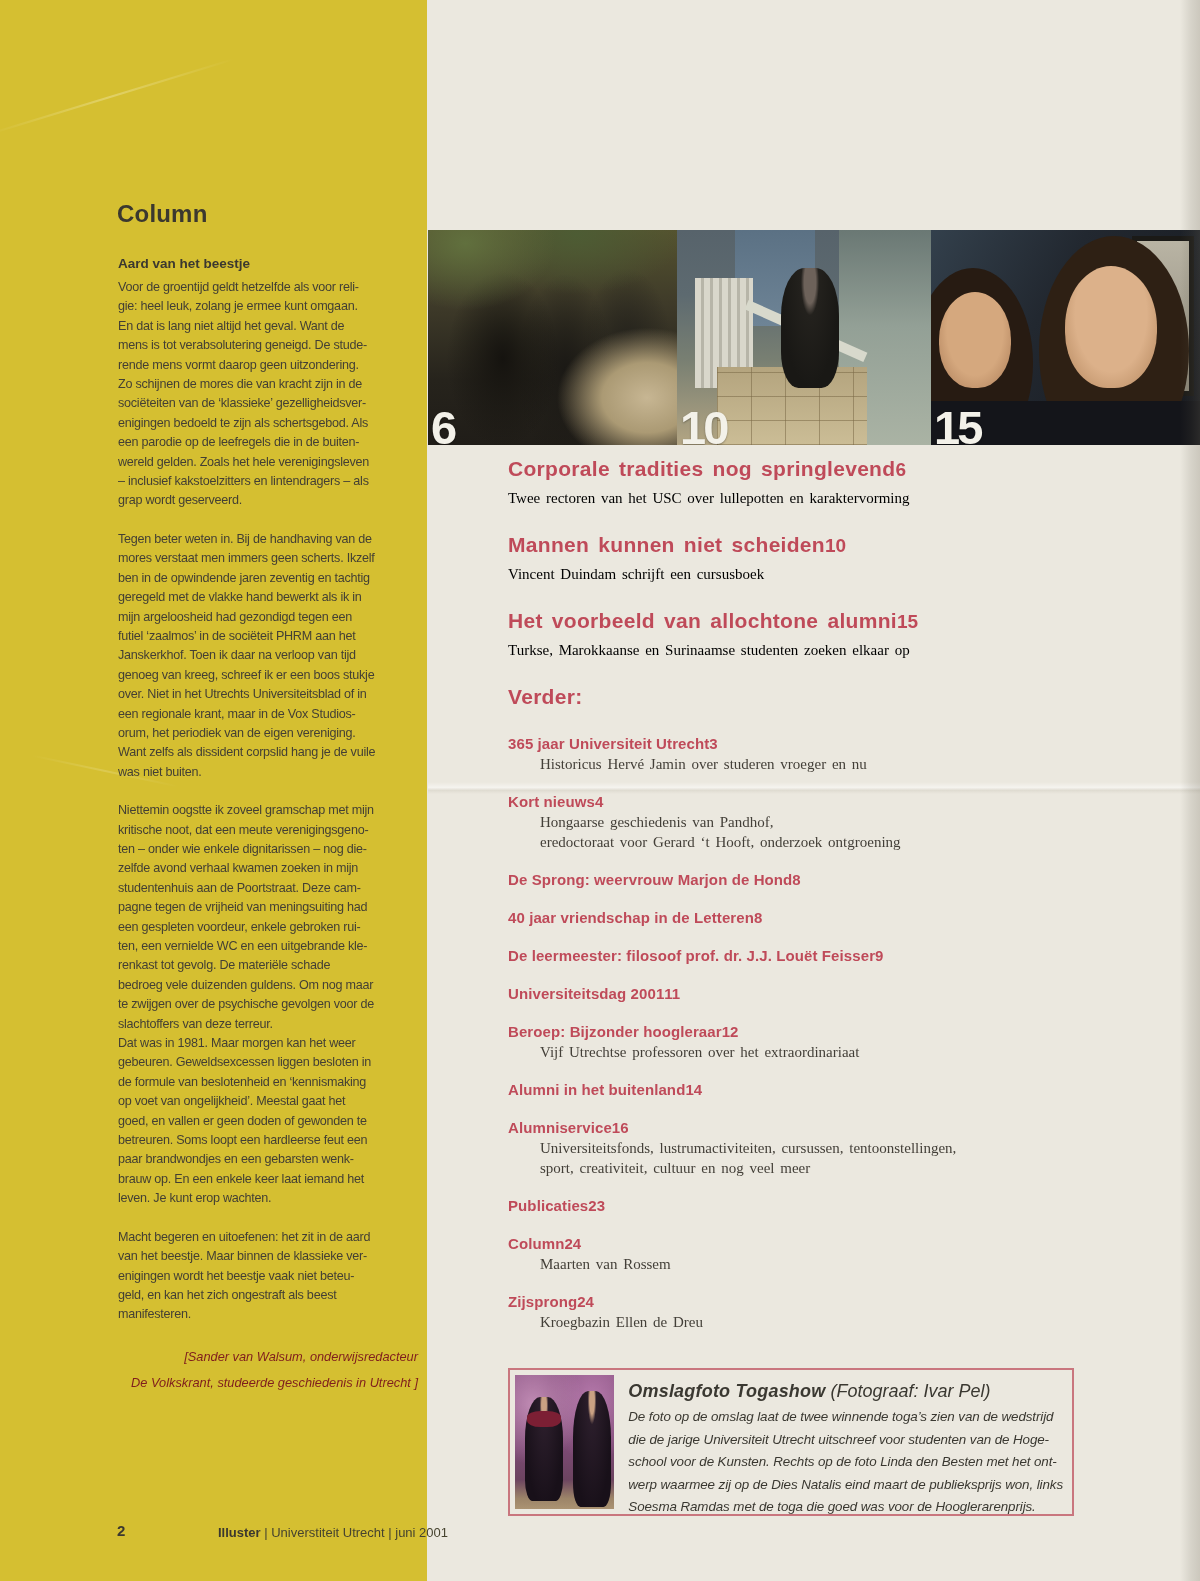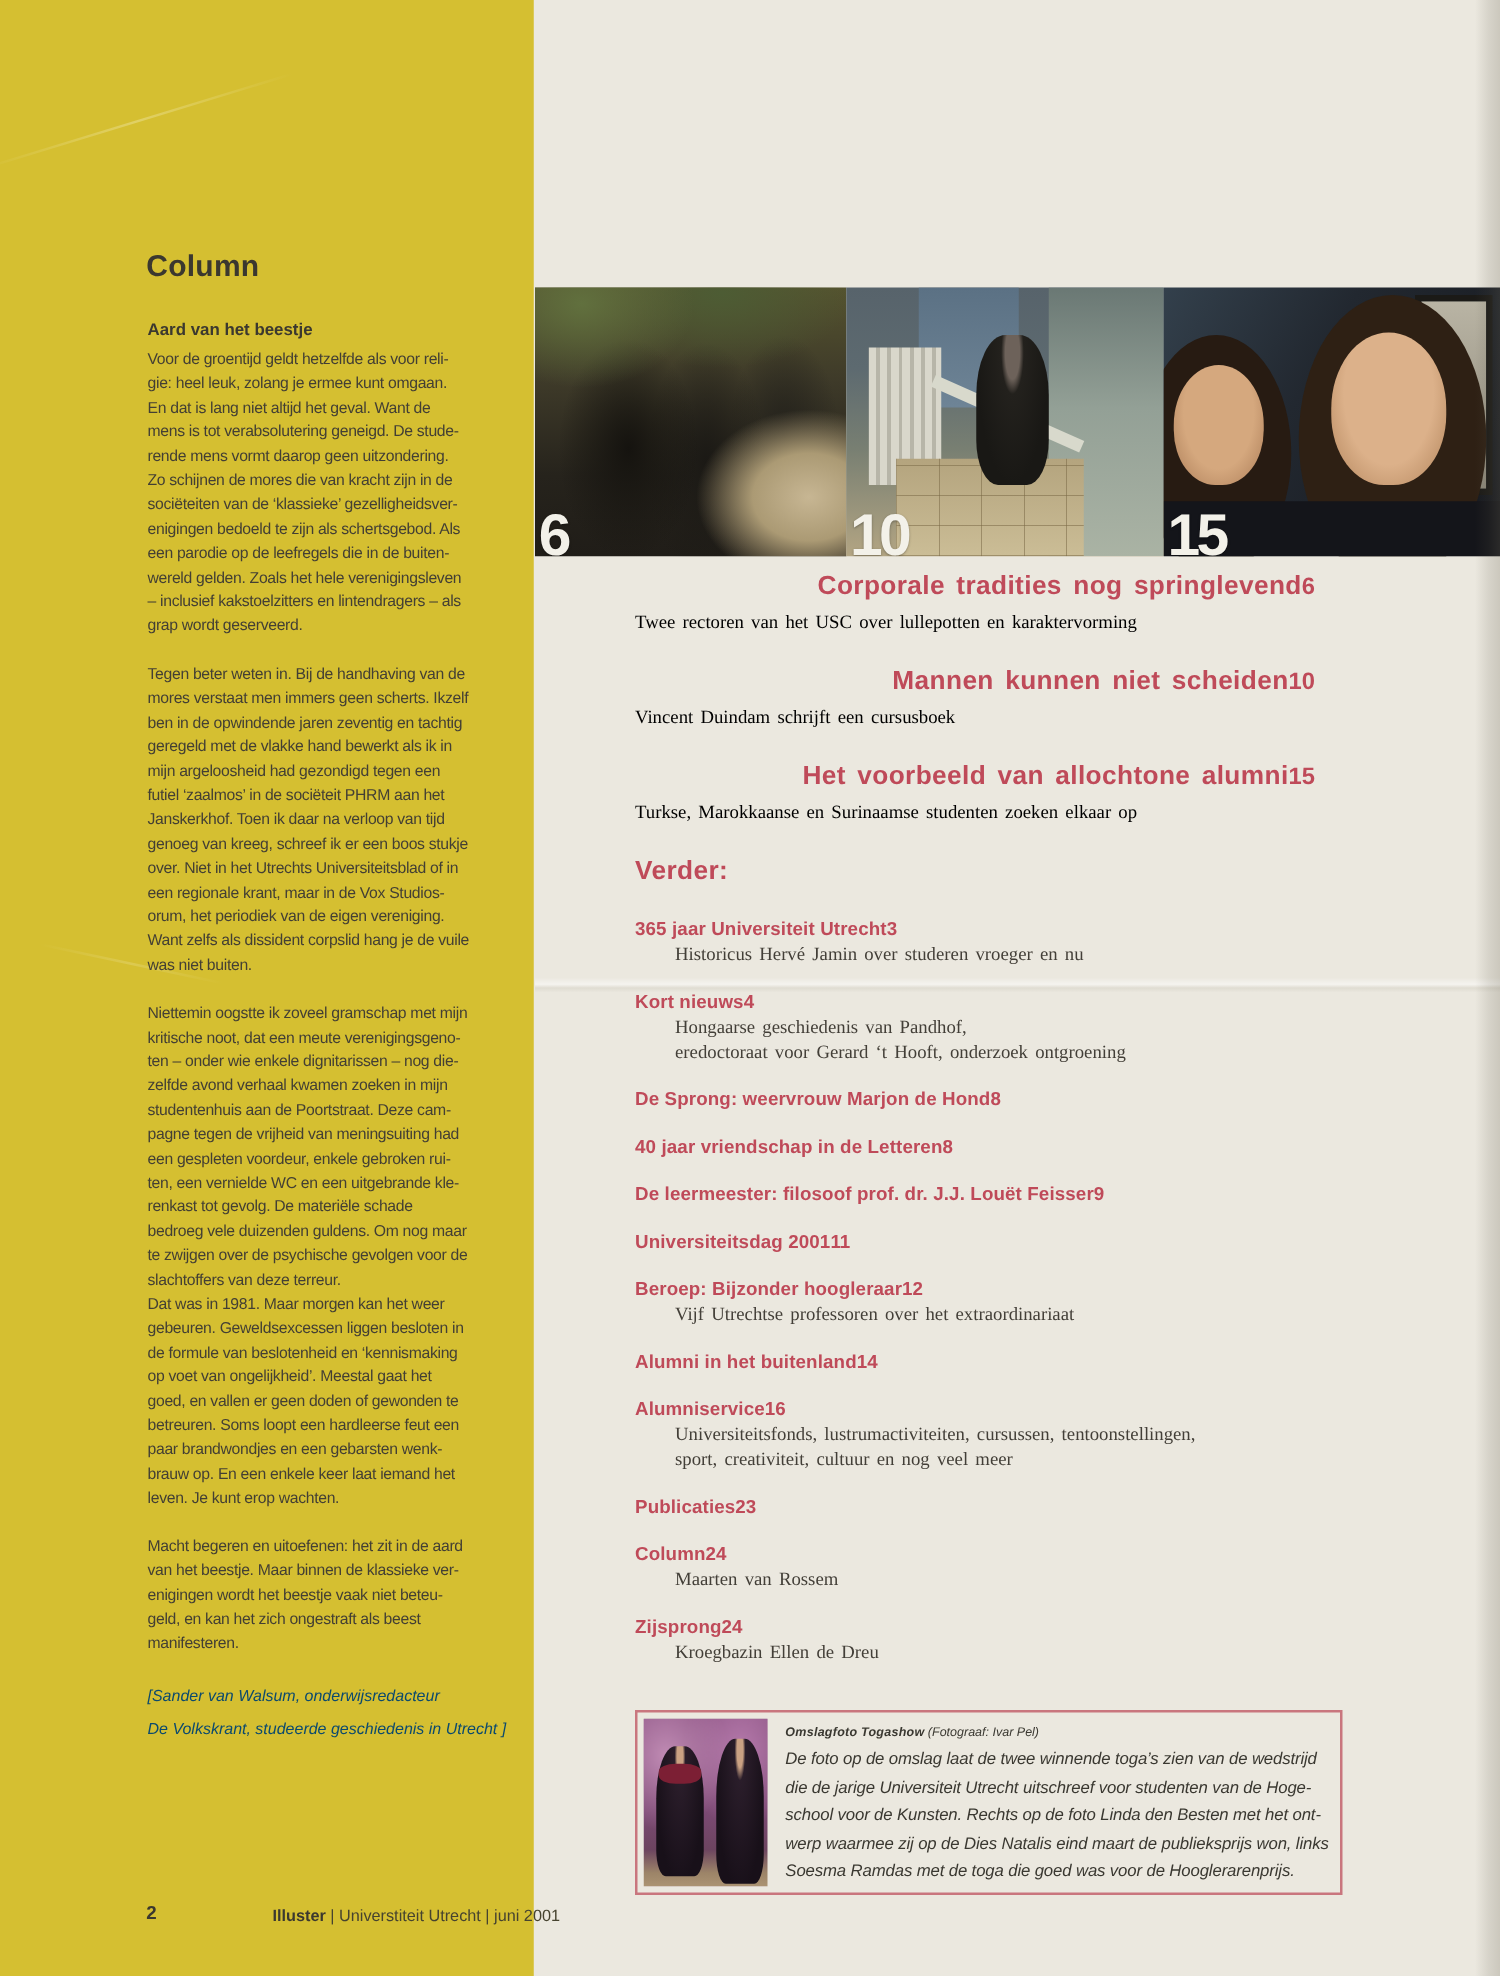--- a/index.html
+++ b/index.html
@@ -27,21 +27,21 @@
     color:#433f34;
   }
   .column-subtitle{font-size:13.5px;font-weight:bold;margin:0 0 7px 0;color:#3b382f;}
   .column-par{
     font-size:12.6px;line-height:19.4px;letter-spacing:-.25px;
     white-space:pre;margin:0 0 19px 0;
   }
   .column-par:nth-of-type(4){margin-bottom:0;}
   .column-signature{
     margin-top:19px;font-size:12.8px;line-height:26px;font-style:italic;
-    white-space:pre-line;color:#0c4a6e;
+    text-align:right;white-space:pre-line;color:#7f1d1d;
   }
   
   .footer-pagenum{position:absolute;left:117px;top:1522px;font-size:15px;font-weight:bold;color:#3b382f;}
   .footer-line{position:absolute;left:218px;top:1525px;font-size:13px;color:#46432f;}
   .footer-line b{color:#3b382f;}
   
   .photo-strip{
     position:absolute;left:428px;top:230px;width:772px;height:215px;
     display:flex;
   }
@@ -80,21 +80,21 @@
     background:radial-gradient(ellipse at 50% 40%,#dcb18a 0 55%,#b08259 100%);}
   .portrait-body{position:absolute;left:0;bottom:0;width:100%;height:44px;background:#14151a;}
   .strip-number{
     position:absolute;left:3px;bottom:-6px;
     font-size:47px;font-weight:bold;letter-spacing:-3px;line-height:1;
     color:#f3f1e9;text-shadow:0 1px 2px rgba(0,0,0,.35);
   }
   
   .toc{position:absolute;left:508px;top:456px;width:544px;}
   .feature{margin-bottom:24px;}
-  .feat-head{display:flex;justify-content:flex-end;align-items:baseline;}
+  .feat-head{display:flex;justify-content:flex-start;align-items:baseline;}
   .feat-title{font-size:21px;line-height:26px;font-weight:bold;color:#bf4a59;word-spacing:3px;letter-spacing:.3px;}
   .feat-page{font-size:19px;font-weight:bold;color:#bf4a59;}
   .feat-sub{font-family:"Liberation Serif",serif;font-size:15px;line-height:20px;color:#000000;margin-top:6px;word-spacing:2px;}
   .verder-heading{font-size:21px;line-height:26px;font-weight:bold;color:#bf4a59;margin-bottom:24px;letter-spacing:.3px;}
   .toc-item{margin-bottom:18px;}
   .item-head{display:flex;align-items:baseline;}
   .item-title{font-size:15px;line-height:20px;font-weight:bold;color:#bf4a59;letter-spacing:.1px;}
   .item-page{font-size:15px;font-weight:bold;color:#bf4a59;}
   .item-sub{font-family:"Liberation Serif",serif;font-size:15px;line-height:20px;color:#433f38;white-space:pre-line;word-spacing:2px;margin-left:32px;}
   
@@ -106,21 +106,21 @@
     background:
       radial-gradient(ellipse 50px 60px at 18% 22%,#c08bb4 0%,rgba(192,139,180,0) 100%),
       radial-gradient(ellipse 46px 60px at 78% 20%,#b77bad 0%,rgba(183,123,173,0) 100%),
       linear-gradient(180deg,#8d5584 0%,#7c4a74 55%,#6c4460 78%,#9c8468 92%,#ab9372 100%);}
   .toga-figure{position:absolute;width:38px;height:104px;border-radius:40% 40% 20% 20%;
     background:radial-gradient(ellipse at 50% 8%,#caa183 0 9%,#2a1d2a 16%,#181019 75%);}
   .toga-figure-left{left:10px;top:22px;}
   .toga-figure-right{left:58px;top:16px;height:116px;}
   .toga-collar{position:absolute;left:12px;top:36px;width:34px;height:16px;background:#7c1f34;border-radius:40%;}
   .cover-text{flex:1;padding:6px 4px 4px 14px;font-style:italic;color:#3a3831;}
-  .cover-title-line{font-size:10px;margin-bottom:4px;}
+  .cover-title-line{font-size:18px;margin-bottom:4px;}
   .cover-title-line b{letter-spacing:.2px;}
   .cover-credit{font-weight:normal;}
   .cover-body{font-size:13.4px;line-height:22.6px;white-space:pre;letter-spacing:-.1px;}
   
   .page-edge-shadow{position:absolute;right:0;top:0;width:20px;height:100%;
     background:linear-gradient(90deg,rgba(90,85,70,0),rgba(90,85,70,.14) 55%,rgba(110,104,88,.25));pointer-events:none;}
   .fold-line{position:absolute;left:428px;top:782px;width:772px;height:12px;
     background:linear-gradient(180deg,rgba(255,255,255,0),rgba(255,255,255,.5) 45%,rgba(140,132,112,.12) 70%,rgba(255,255,255,0));pointer-events:none;}
 </style>
 </head>

